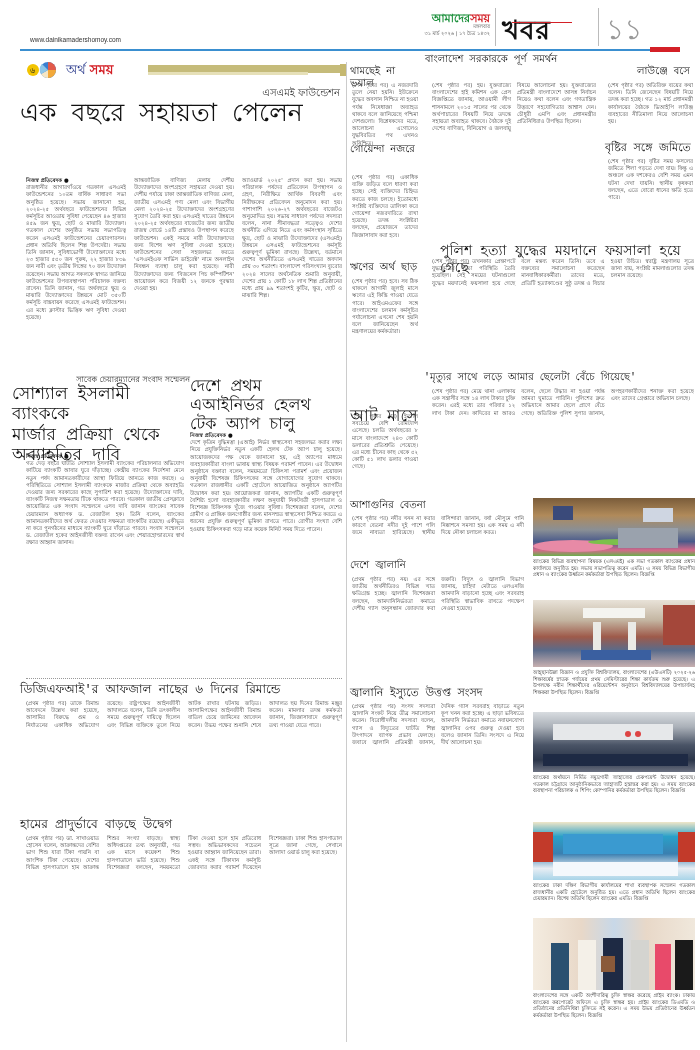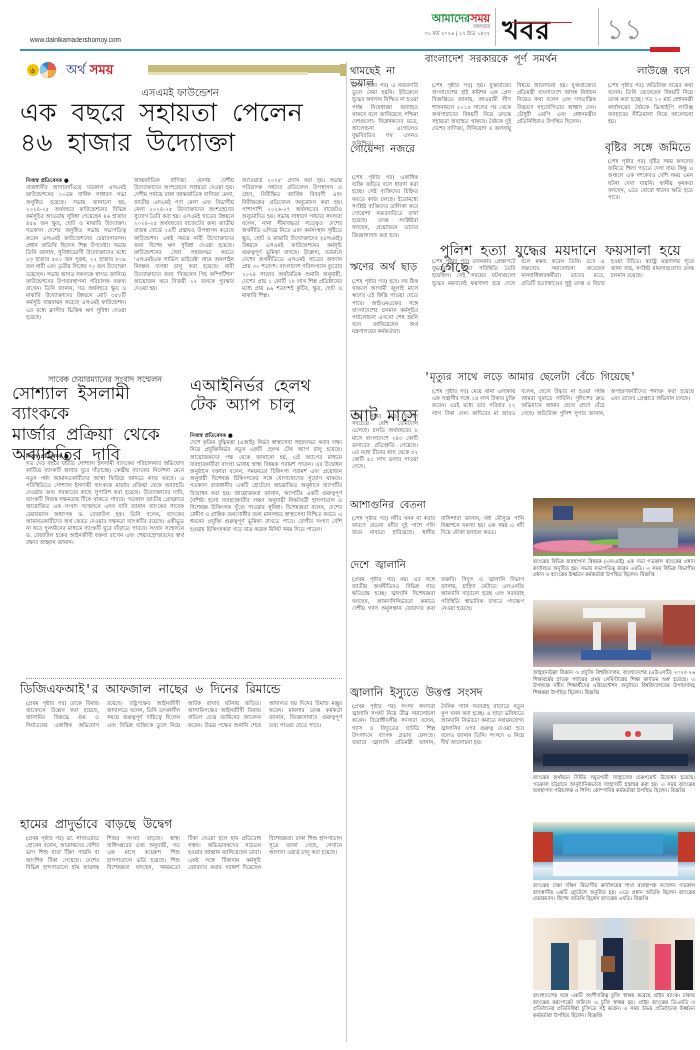--- a/index.html
+++ b/index.html
@@ -16,21 +16,21 @@
 .section-name-line{left:512px;top:22px;width:60px;height:1px;background:#d42027}
 .page-no{left:606px;top:8px;font-family:Liberation Sans, sans-serif;font-size:28px;color:#999}
 .rule-blue{left:20px;top:49px;width:630px;height:2px;background:#3a8fd0}
 .rule-red{left:650px;top:47px;width:30px;height:5px;background:#d42027}
 .logo-icon{left:26px;top:61px;width:18px;height:16px}
 .logo-text{left:66px;top:60px;font-family:"DejaVu Sans",sans-serif;font-size:13px;color:#2a3a8c}
 .logo-text .red{color:#d42027;font-weight:bold}
 .logo-bar{left:148px;top:65px;width:195px;height:8px;background:#c5bb7a}
 .logo-bar-light{left:148px;top:72px;width:160px;height:3px;background:#e6e0b8}
 
-.kicker{font-family:"DejaVu Sans",sans-serif;color:#333;text-align:center}
+.kicker{font-family:"DejaVu Sans",sans-serif;color:#333;text-align:right}
 .headline{font-family:Liberation Mono, monospace;color:#111;text-align:left;line-height:1.2}
 .body-text{font-size:5.4px;line-height:7.2px;color:#444;text-align:justify;overflow:hidden;font-family:"DejaVu Sans",sans-serif}
 .byline{font-weight:bold;color:#111}
 .caption{font-size:5px;line-height:6.6px;color:#333;text-align:justify;overflow:hidden;font-family:"DejaVu Sans",sans-serif}
 .photo{border:0;overflow:hidden}
 .hr-dot{border-top:1px dotted #999;height:0}
 .colrule{width:1px;background:#ccc}
 .yellow-tab{left:340px;top:64px;width:6px;height:12px;background:#c5b870}
 </style>
 </head>
@@ -60,35 +60,35 @@
   </svg>
 </div>
 <div class="abs logo-text"><span>অর্থ</span> <span class="red">সময়</span></div>
 <div class="abs logo-bar"></div>
 <div class="abs logo-bar-light"></div>
 <div class="abs yellow-tab"></div>
 
 <div class="abs kicker" style="left:20px;top:85px;width:320px;font-size:10px">এসএমই ফাউন্ডেশন</div>
 <div class="abs headline" style="left:20px;top:100px;width:320px;font-size:25px">
   <div>এক বছরে সহায়তা পেলেন</div>
-  <div>৪৬ হাজার উদ্যোক্তা</div>
 </div>
 <div class="abs body-text" style="left:26px;top:177px;width:100px;height:168px"><span class="byline">নিজস্ব প্রতিবেদক ●</span><br><span>রাজধানীর আগারগাঁওয়ে গতকাল এসএমই ফাউন্ডেশনের ১০তম বার্ষিক সাধারণ সভা অনুষ্ঠিত হয়েছে। সভায় জানানো হয়, ২০২৪-২৫ অর্থবছরে ফাউন্ডেশনের বিভিন্ন কর্মসূচির আওতায় সুবিধা পেয়েছেন ৪৬ হাজার ৪৫৯ জন ক্ষুদ্র, ছোট ও মাঝারি উদ্যোক্তা। গতকাল দেশের অনুষ্ঠিত সভায় সভাপতিত্ব করেন এসএমই ফাউন্ডেশনের চেয়ারপারসন। প্রধান অতিথি ছিলেন শিল্প উপদেষ্টা। সভায় তিনি জানান, সুবিধাভোগী উদ্যোক্তাদের মধ্যে ২৩ হাজার ৫৫০ জন পুরুষ, ২২ হাজার ৮৩৯ জন নারী এবং তৃতীয় লিঙ্গের ৭০ জন উদ্যোক্তা রয়েছেন। সভায় আগত সকলকে স্বাগত জানিয়ে ফাউন্ডেশনের উপব্যবস্থাপনা পরিচালক বক্তব্য রাখেন। তিনি জানান, গত অর্থবছরে ক্ষুদ্র ও মাঝারি উদ্যোক্তাদের উন্নয়নে মোট ৩৫০টি কর্মসূচি বাস্তবায়ন করেছে এসএমই ফাউন্ডেশন। এর মধ্যে ক্লাস্টার ভিত্তিক ঋণ সুবিধা দেওয়া হয়েছে।</span></div>
 <div class="abs body-text" style="left:134px;top:177px;width:100px;height:168px">আন্তর্জাতিক বাণিজ্য মেলায় দেশীয় উদ্যোক্তাদের অংশগ্রহণে সহায়তা দেওয়া হয়। দেশীয় পর্যায়ে ঢাকা আন্তর্জাতিক বাণিজ্য মেলা, জাতীয় এসএমই পণ্য মেলা এবং বিভাগীয় মেলা ২০২৪-২৫ উদ্যোক্তাদের অংশগ্রহণের সুযোগ তৈরি করা হয়। এসএমই খাতের উন্নয়নে ২০২৪-২৫ অর্থবছরের বাজেটের জন্য জাতীয় রাজস্ব বোর্ডে ১৪টি প্রস্তাবও উপস্থাপন করেছে ফাউন্ডেশন। একই সময়ে নারী উদ্যোক্তাদের জন্য বিশেষ ঋণ সুবিধা দেওয়া হয়েছে। ফাউন্ডেশনের সেবা সহজলভ্য করতে 'এসএমইএফ সার্ভিস ডাইরেক্ট' নামে অনলাইন নিবন্ধন ব্যবস্থা চালু করা হয়েছে। নারী উদ্যোক্তাদের জন্য 'বিজনেস পিচ কম্পিটিশন' আয়োজন করে বিজয়ী ১২ জনকে পুরস্কার দেওয়া হয়।</div>
 <div class="abs body-text" style="left:242px;top:177px;width:100px;height:168px">অ্যাওয়ার্ড ২০২৫' প্রদান করা হয়। সভায় পরিচালক পর্ষদের প্রতিবেদন উপস্থাপন ও গ্রহণ, নিরীক্ষিত আর্থিক বিবরণী এবং নিরীক্ষকের প্রতিবেদন অনুমোদন করা হয়। পাশাপাশি ২০২৬-২৭ অর্থবছরের বাজেটও অনুমোদিত হয়। সভায় সাধারণ পর্ষদের সদস্যরা বলেন, নানা সীমাবদ্ধতা সত্ত্বেও দেশের অর্থনীতি এগিয়ে নিতে এবং কর্মসংস্থান সৃষ্টিতে ক্ষুদ্র, ছোট ও মাঝারি উদ্যোক্তাদের (এসএমই) উন্নয়নে এসএমই ফাউন্ডেশনের কর্মসূচি গুরুত্বপূর্ণ ভূমিকা রাখছে। উল্লেখ্য, বর্তমানে দেশের অর্থনীতিতে এসএমই খাতের অবদান প্রায় ৩০ শতাংশ। বাংলাদেশ পরিসংখ্যান ব্যুরোর ২০২৪ সালের অর্থনৈতিক শুমারি অনুযায়ী, দেশের প্রায় ১ কোটি ১৮ লাখ শিল্প প্রতিষ্ঠানের মধ্যে প্রায় ৯৯ শতাংশই কুটির, ক্ষুদ্র, ছোট ও মাঝারি শিল্প।</div>
 
 <div class="abs kicker" style="left:20px;top:373px;width:170px;font-size:8px">সাবেক চেয়ারম্যানের সংবাদ সম্মেলন</div>
 <div class="abs headline" style="left:12px;top:385px;width:170px;font-size:17px">
   <div>সোশ্যাল ইসলামী ব্যাংককে</div>
   <div>মার্জার প্রক্রিয়া থেকে</div>
   <div>অব্যাহতির দাবি</div>
 </div>
 <div class="abs body-text" style="left:26px;top:453px;width:158px;height:190px"><span class="byline">নিজস্ব প্রতিবেদক ●</span><br><span>গত দেড় বছরে ঘাটতি সোশ্যাল ইসলামী ব্যাংকের পরিচালনার অভিযোগ কাটিয়ে ব্যাংকটি আবার ঘুরে দাঁড়াচ্ছে। কেন্দ্রীয় ব্যাংকের নির্দেশনা মেনে নতুন পর্ষদ আমানতকারীদের আস্থা ফিরিয়ে আনতে কাজ করছে। এ পরিস্থিতিতে সোশ্যাল ইসলামী ব্যাংককে মার্জার প্রক্রিয়া থেকে অব্যাহতি দেওয়ার জন্য সরকারের কাছে সুপারিশ করা হয়েছে। উদ্যোক্তাদের দাবি, ব্যাংকটি নিজস্ব সক্ষমতায় টিকে থাকতে পারবে। গতকাল জাতীয় প্রেসক্লাবে আয়োজিত এক সংবাদ সম্মেলনে এসব দাবি জানান ব্যাংকের সাবেক চেয়ারম্যান অধ্যাপক ড. রেজাউল হক। তিনি বলেন, ব্যাংকের আমানতকারীদের অর্থ ফেরত দেওয়ার সক্ষমতা ব্যাংকটির রয়েছে। একীভূত না করে পুনর্গঠনের মাধ্যমে ব্যাংকটি ঘুরে দাঁড়াতে পারবে। সংবাদ সম্মেলনে ড. রেজাউল হকের আইনজীবী বক্তব্য রাখেন এবং শেয়ারহোল্ডারদের স্বার্থ রক্ষার আহ্বান জানান।</span></div>
 
 <div class="abs headline" style="left:190px;top:378px;width:155px;font-size:16px">
+  <div>দেশে প্রথম</div>
   <div>এআইনির্ভর হেলথ</div>
   <div>টেক অ্যাপ চালু</div>
 </div>
 <div class="abs body-text" style="left:190px;top:432px;width:152px;height:210px"><span class="byline">নিজস্ব প্রতিবেদক ●</span><br><span>দেশে কৃত্রিম বুদ্ধিমত্তা (এআই) নির্ভর স্বাস্থ্যসেবা সহজলভ্য করার লক্ষ্য নিয়ে প্রযুক্তিনির্ভর নতুন একটি হেলথ টেক অ্যাপ চালু হয়েছে। আয়োজকদের পক্ষ থেকে জানানো হয়, এই অ্যাপের মাধ্যমে ব্যবহারকারীরা বাংলা ভাষায় স্বাস্থ্য বিষয়ক পরামর্শ পাবেন। এর উদ্বোধন অনুষ্ঠানে বক্তারা বলেন, সময়মতো চিকিৎসা পরামর্শ এবং প্রয়োজন অনুযায়ী বিশেষজ্ঞ চিকিৎসকের সঙ্গে যোগাযোগের সুযোগ থাকবে। গতকাল রাজধানীর একটি হোটেলে আয়োজিত অনুষ্ঠানে অ্যাপটির উদ্বোধন করা হয়। আয়োজকরা জানান, অ্যাপটির একটি গুরুত্বপূর্ণ বৈশিষ্ট্য হলো ব্যবহারকারীর লক্ষণ অনুযায়ী নিকটবর্তী হাসপাতাল ও বিশেষজ্ঞ চিকিৎসক খুঁজে পাওয়ার সুবিধা। বিশেষজ্ঞরা বলেন, দেশের গ্রামীণ ও প্রান্তিক জনগোষ্ঠীর জন্য মানসম্মত স্বাস্থ্যসেবা নিশ্চিত করতে এ ধরনের প্রযুক্তি গুরুত্বপূর্ণ ভূমিকা রাখতে পারে। রোগীর সংখ্যা বেশি হওয়ায় চিকিৎসকরা গড়ে মাত্র কয়েক মিনিট সময় দিতে পারেন।</span></div>
 
 <div class="abs hr-dot" style="left:26px;top:678px;width:316px"></div>
 
 <div class="abs headline" style="left:20px;top:683px;width:330px;font-size:12px">ডিজিএফআই'র আফজাল নাছের ৬ দিনের রিমান্ডে</div>
 <div class="abs body-text" style="left:26px;top:700px;width:316px;height:112px;column-count:4;column-gap:8px">(প্রথম পৃষ্ঠার পর) তাকে রিমান্ড আবেদনে উল্লেখ করা হয়েছে, আসামির বিরুদ্ধে গুম ও নির্যাতনের একাধিক অভিযোগ রয়েছে। রাষ্ট্রপক্ষের আইনজীবী আদালতে বলেন, তিনি তৎকালীন সময়ে গুরুত্বপূর্ণ দায়িত্বে ছিলেন এবং বিভিন্ন ব্যক্তিকে তুলে নিয়ে আটক রাখার ঘটনায় জড়িত। আসামিপক্ষের আইনজীবী রিমান্ড বাতিল চেয়ে জামিনের আবেদন করেন। উভয় পক্ষের শুনানি শেষে আদালত ছয় দিনের রিমান্ড মঞ্জুর করেন। মামলার তদন্ত কর্মকর্তা জানান, জিজ্ঞাসাবাদে গুরুত্বপূর্ণ তথ্য পাওয়া যেতে পারে।</div>
 

